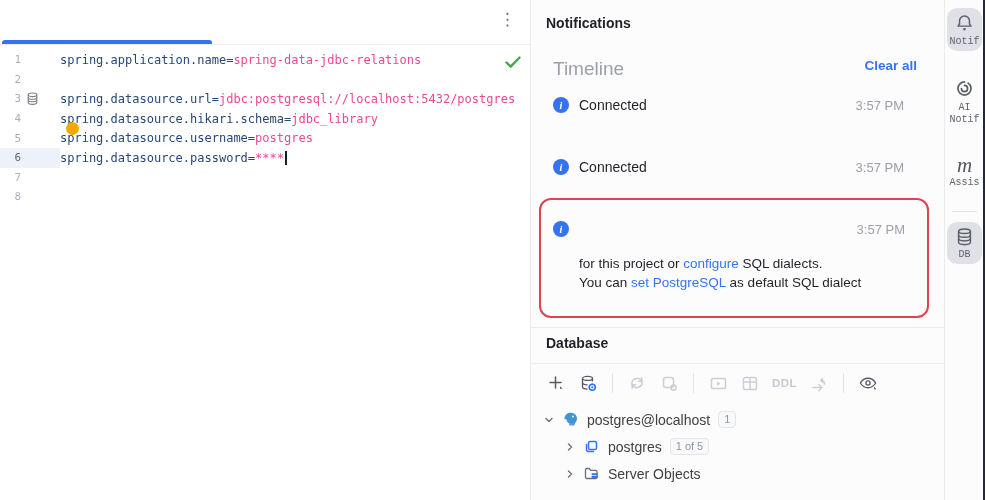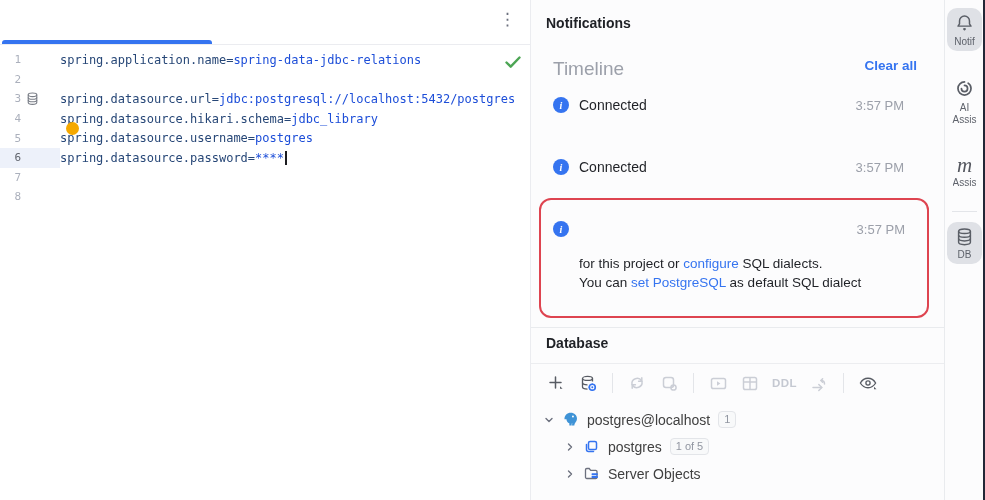--- a/index.html
+++ b/index.html
@@ -15,21 +15,21 @@
   .tab-underline { position:absolute; left:2px; bottom:0; width:210px; height:4px; background:#3574F0; border-radius:3px 3px 0 0; }
   .kebab { position:absolute; right:14px; top:11px; font-size:17px; color:#6C707E; line-height:1; }
 
   .code { position:absolute; left:0; top:45px; right:0; bottom:0; padding-top:5px; font-family:"DejaVu Sans Mono", monospace; font-size:12px; }
   .cline { display:flex; height:19.6px; align-items:center; white-space:pre; }
   .ln { width:21px; text-align:right; color:#ABB0BC; font-size:11px; flex:none; height:100%; display:flex; align-items:center; justify-content:flex-end; }
   .gico { width:39px; flex:none; height:100%; display:flex; align-items:center; padding-left:5px; }
   .cline.current .ln, .cline.current .gico { background:#EDF1FA; }
   .cline.current .ln { color:#60646D; }
   .ck { color:#274777; }
-  .cv { color:#1d4ed8;text-align:right; }
+  .cv { color:#ec4899;text-align:right; }
   .caret { display:inline-block; width:2px; height:14px; background:#1B1C20; vertical-align:text-bottom; margin-left:1px; }
   .warn-dot { position:absolute; left:66px; top:122px; width:13px; height:13px; border-radius:50%; background:#F5A800; }
   .check-ok { position:absolute; left:504px; top:54px; }
 
   
   .rpanel { position:absolute; left:531px; top:0; width:413px; height:500px; background:#FCFCFD; }
   .notif-section { position:absolute; left:0; top:0; width:100%; height:328px; border-bottom:1px solid #E9EBEE; }
   .sec-title { position:absolute; left:15px; font-size:14px; font-weight:700; color:#1F2126; }
   .row-timeline { position:absolute; left:22px; right:27px; top:58px; height:16px; }
   .timeline-lbl { position:absolute; left:0; font-size:19px; color:#9CA0AA; }
@@ -55,21 +55,21 @@
   .trow { height:27px; display:flex; align-items:center; gap:8px; padding-left:13px; }
   .trow.lvl2 { padding-left:34px; }
   .tlabel { font-size:14px; color:#404040; }
   .badge { font-size:11px; color:#9196A1; border:1px solid #E3E5E9; background:#F8F9FA; border-radius:4px; padding:1px 5px; line-height:13px; }
   .chev { flex:none; display:flex; }
 
   
   .stripe { position:absolute; left:944px; top:0; width:39px; height:500px; background:#FCFCFD; border-left:1px solid #E9EBEE; }
   .sbtn { position:absolute; left:2px; width:35px; display:flex; flex-direction:column; align-items:center; border-radius:10px; padding:5px 0 4px; }
   .sbtn.sel { background:#DFE1E6; }
-  .slabel { font-size:10px; color:#5E626B; margin-top:2px; max-width:37px; overflow:hidden; white-space:nowrap; text-align:center; }
+  .slabel { font-size:10px; color:#5E626B; margin-top:2px; max-width:37px; overflow:hidden; white-space:nowrap; text-align:center;font-family:Liberation Mono, monospace; }
   .slabel.wrap { white-space:normal; line-height:12px; }
   .maven-m { font-family:"Liberation Serif", serif; font-style:italic; font-size:21px; color:#53565E; line-height:20px; }
   .stripe-div { position:absolute; left:7px; top:211px; width:25px; height:1px; background:#E3E5E9; }
   .win-edge { position:absolute; left:983px; top:0; width:2px; height:500px; background:#232737; }
 </style>
 </head>
 <body>
 
 <div class="editor">
   <div class="tabbar">
@@ -279,21 +279,21 @@
     <span class="slabel">Notif</span>
   </div>
 
   <div class="sbtn" style="top:72px;">
     <span style="display:flex;">
       <svg width="23" height="23" viewBox="0 0 24 24" fill="none" stroke="#5A5E66" stroke-width="1.8" stroke-linecap="round">
           <path d="M12 8.8a3.2 3.2 0 1 1-3.2 3.2"></path>
           <path d="M12 5.2a6.8 6.8 0 1 0 6.8 6.8c0-2.4-1.2-4.4-3-5.6"></path>
         </svg>
     </span>
-    <span class="slabel wrap">AI Assis</span>
+    <span class="slabel wrap">AI Notif</span>
   </div>
 
   <div class="sbtn" style="top:150px;">
     <span class="maven-m">m</span>
     <span class="slabel">Assis</span>
   </div>
 
   <div class="stripe-div"></div>
 
   <div class="sbtn sel" style="top:222px;">

